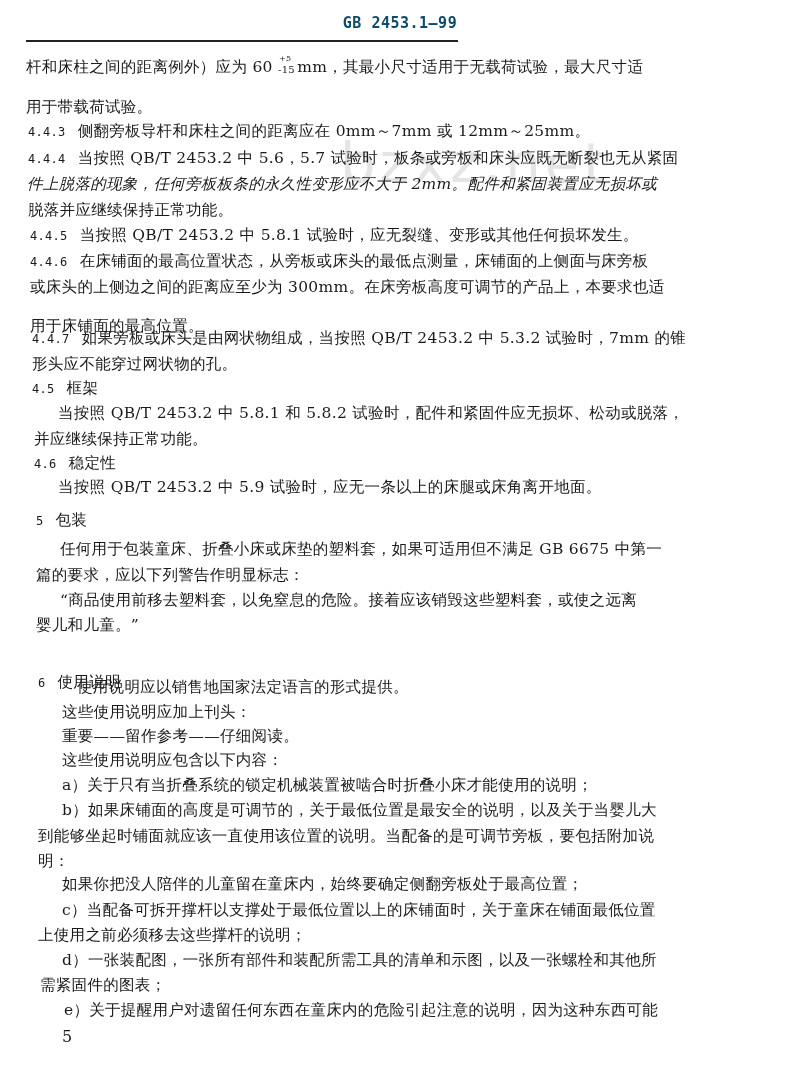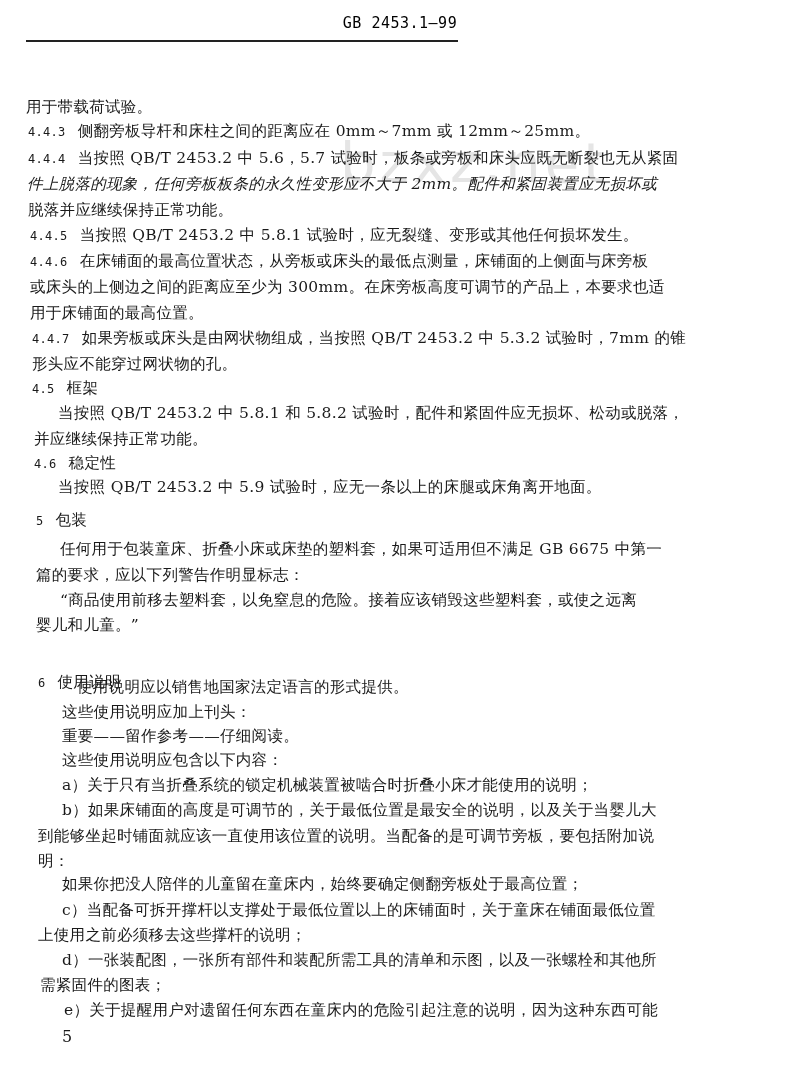--- a/index.html
+++ b/index.html
@@ -1,50 +1,51 @@
 <!DOCTYPE html>
 <html><head>
 <meta charset="utf-8">
 <style>
   html, body { margin: 0; padding: 0; background: #ffffff; }
   body { width: 800px; height: 1089px; position: relative; overflow: hidden;
          font-family: "DejaVu Serif", "Liberation Serif", serif; color: #1a1a1a; }
   .page { position: absolute; left: 0; top: 0; width: 800px; height: 1089px; }
   .header { position: absolute; top: 14px; left: 0; width: 800px; text-align: center;
             font-family: "DejaVu Sans Mono", "Liberation Mono", monospace; font-size: 15px;
-            font-weight: normal; letter-spacing: 0.5px; color: #000000; }
+            font-weight: bold; letter-spacing: 0.5px; color: #0c4a6e; }
   .rule { position: absolute; top: 40px; left: 26px; width: 432px; height: 2px; background: #222; }
   .line { position: absolute; left: 0; font-size: 15.5px; line-height: 20px; white-space: nowrap; letter-spacing: 0.3px; }
   .sec { font-family: "DejaVu Sans Mono", "Liberation Mono", monospace; font-size: 12px; margin-right: 12px; }
   .tol { display: inline-block; position: relative; width: 14px; height: 20px; vertical-align: top; }
   .tol .up { position: absolute; top: -3px; left: 1px; font-size: 8px; line-height: 10px; }
   .tol .dn { position: absolute; top: 7px; left: 0; font-size: 10px; line-height: 12px; }
   .watermark { position: absolute; left: 340px; top: 130px; font-family: "DejaVu Sans", sans-serif;
                font-size: 56px; font-weight: normal; color: rgba(180,180,180,0.35); letter-spacing: 4px; }
   .pageno { position: absolute; left: 62px; top: 1027px; font-size: 16px; }
 </style>
 </head>
 <body>
 
 <div class="page">
   <div class="header">GB 2453.1—99</div>
   <div class="rule"></div>
   <div class="watermark">bzxz.net</div>
 
+  <div class="line" style="top:57px;left:26px;"><span>杆和床柱之间的距离例外）应为 60 </span><span class="tol"><span class="up">+5</span><span class="dn">-15</span></span><span> mm，其最小尺寸适用于无载荷试验，最大尺寸适</span></div>
   <div class="line" style="top:97px;left:26px;">用于带载荷试验。</div>
 
   <div class="line" style="top:121px;left:28px;"><span class="sec">4.4.3</span><span>侧翻旁板导杆和床柱之间的距离应在 0mm～7mm 或 12mm～25mm。</span></div>
   <div class="line" style="top:148px;left:28px;"><span class="sec">4.4.4</span><span>当按照 QB/T 2453.2 中 5.6，5.7 试验时，板条或旁板和床头应既无断裂也无从紧固</span></div>
   <div class="line" style="top:174px;left:27px;font-style:italic;">件上脱落的现象，任何旁板板条的永久性变形应不大于 2mm。配件和紧固装置应无损坏或</div>
   <div class="line" style="top:200px;left:28px;">脱落并应继续保持正常功能。</div>
 
   <div class="line" style="top:225px;left:30px;"><span class="sec">4.4.5</span><span>当按照 QB/T 2453.2 中 5.8.1 试验时，应无裂缝、变形或其他任何损坏发生。</span></div>
   <div class="line" style="top:251px;left:30px;"><span class="sec">4.4.6</span><span>在床铺面的最高位置状态，从旁板或床头的最低点测量，床铺面的上侧面与床旁板</span></div>
   <div class="line" style="top:277px;left:30px;">或床头的上侧边之间的距离应至少为 300mm。在床旁板高度可调节的产品上，本要求也适</div>
-  <div class="line" style="top:303px;left:30px;">用于床铺面的最高位置。</div>
+  <div class="line" style="top:316px;left:30px;">用于床铺面的最高位置。</div>
 
   <div class="line" style="top:328px;left:32px;"><span class="sec">4.4.7</span><span>如果旁板或床头是由网状物组成，当按照 QB/T 2453.2 中 5.3.2 试验时，7mm 的锥</span></div>
   <div class="line" style="top:354px;left:32px;">形头应不能穿过网状物的孔。</div>
 
   <div class="line" style="top:378px;left:32px;"><span class="sec">4.5</span><span>框架</span></div>
   <div class="line" style="top:403px;left:58px;">当按照 QB/T 2453.2 中 5.8.1 和 5.8.2 试验时，配件和紧固件应无损坏、松动或脱落，</div>
   <div class="line" style="top:429px;left:34px;">并应继续保持正常功能。</div>
 
   <div class="line" style="top:453px;left:34px;"><span class="sec">4.6</span><span>稳定性</span></div>
   <div class="line" style="top:477px;left:58px;">当按照 QB/T 2453.2 中 5.9 试验时，应无一条以上的床腿或床角离开地面。</div>

